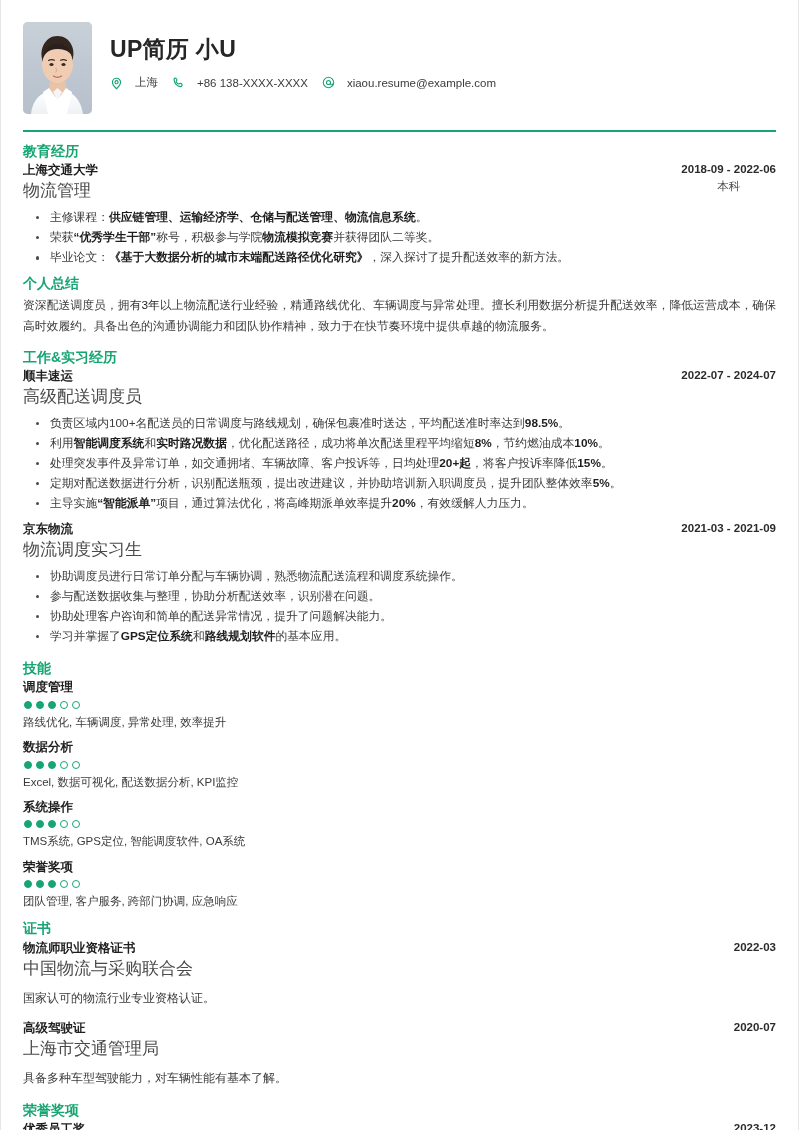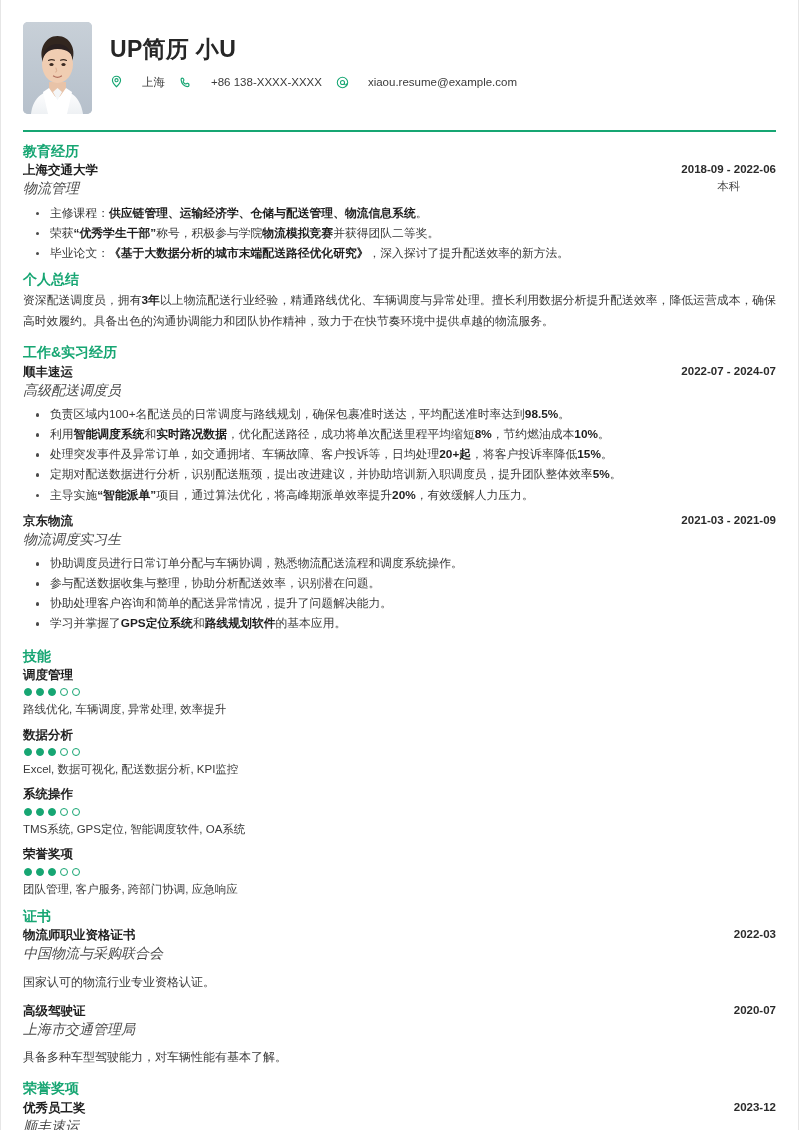--- a/index.html
+++ b/index.html
@@ -52,22 +52,22 @@
     margin-top: 11px;
     display: flex;
     align-items: center;
     flex-wrap: wrap;
     gap: 5px;
     font-size: 11.5px;
     color: #3a3a3a;
   }
   .contact {
     display: inline-flex;
-    align-items: flex-start;
-    gap: 19px;
+    align-items: flex-end;
+    gap: 12px;
     margin-right: 9px;
   }
   .cicon {
     display: inline-flex;
     align-items: center;
     justify-content: center;
     width: 13px; height: 13px;
     color: #17a673;
     flex: 0 0 auto;
   }
@@ -98,24 +98,23 @@
   }
   .entry-left { min-width: 0; }
   .entry-right { text-align: center; white-space: nowrap; flex: 0 0 auto; }
   .org {
     font-size: 12.5px;
     font-weight: 700;
     color: #1f1f1f;
     line-height: 1.35;
   }
   .sub {
-    font-size: 14px;
+    font-size: 17px;
     color: #4a4a4a;
     line-height: 1.4;
-    font-style: italic;
   }
   .date {
     font-size: 11.5px;
     font-weight: 700;
     color: #2b2b2b;
     line-height: 1.35;
   }
   .degree {
     font-size: 11.5px;
     color: #4a4a4a;
@@ -145,21 +144,21 @@
     background: #4a4a4a;
   }
   ul.bullets li b { color: #1f1f1f; font-weight: 700; }
 
   .summary {
     font-size: 11.8px;
     line-height: 1.78;
     color: #3a3a3a;
     text-align: justify;
   }
-  .summary b { color: #1f1f1f; font-weight: 700; }
+  .summary b { color: #1f1f1f; font-weight: 400; }
 
   
   .skill { margin-bottom: 8px; }
   .skill-name {
     font-size: 12.5px;
     font-weight: 700;
     color: #1f1f1f;
     line-height: 1.4;
   }
   .dots {

